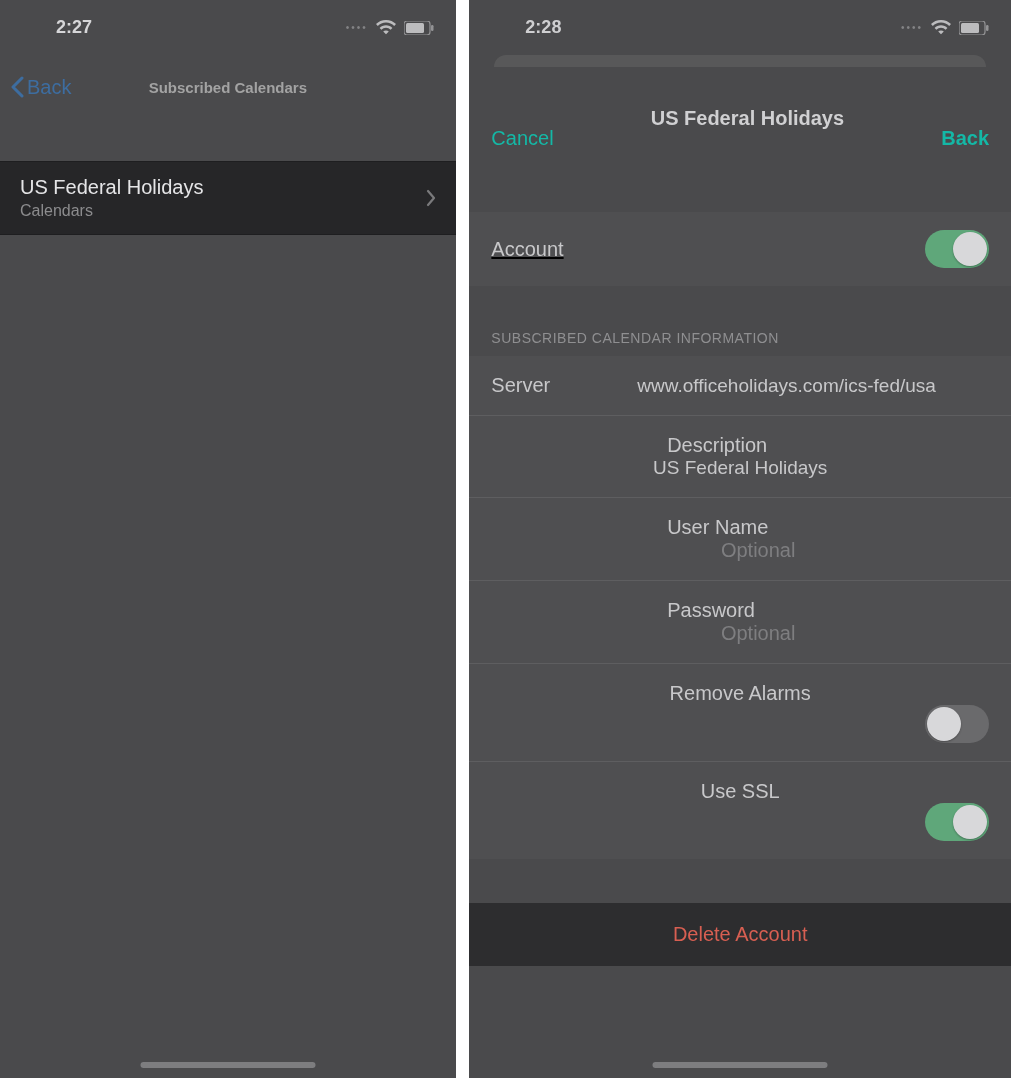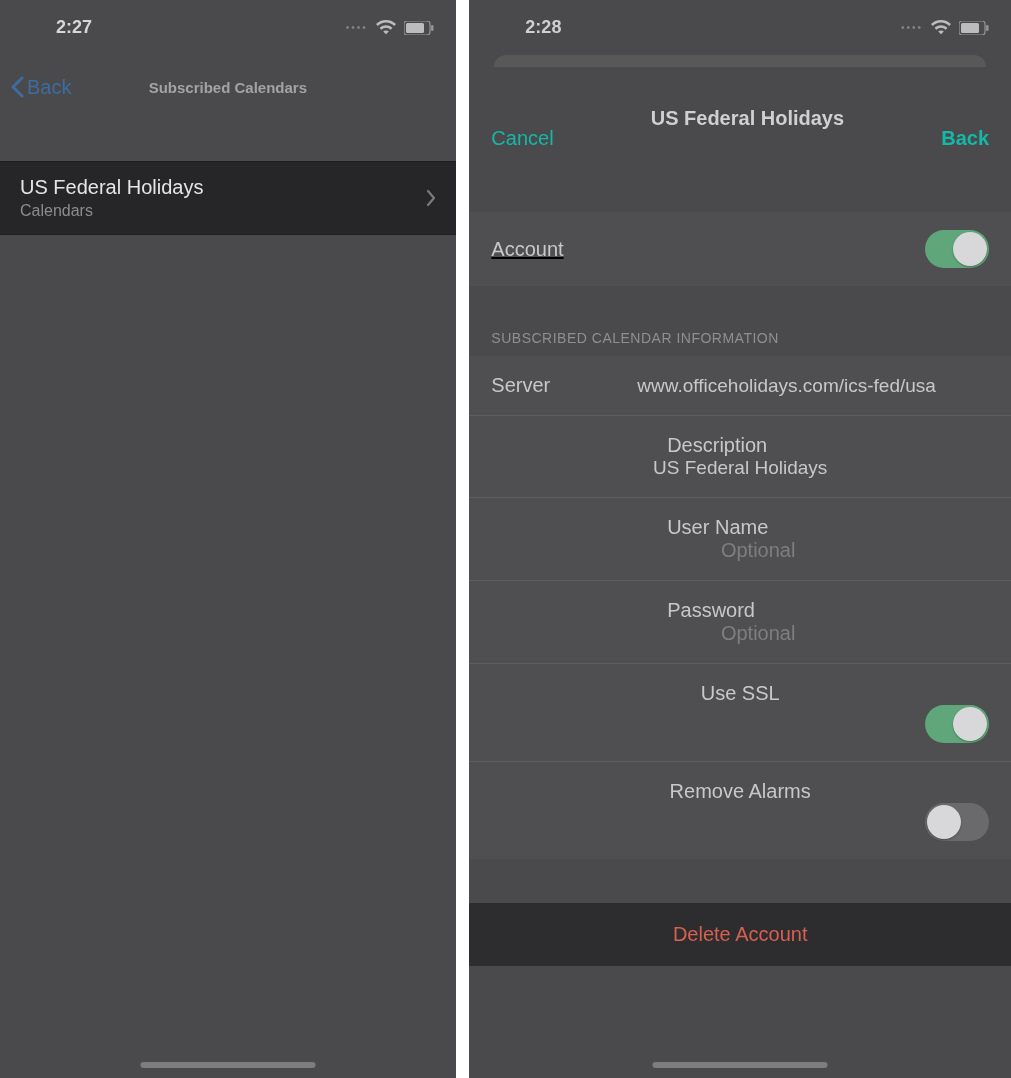--- a/index.html
+++ b/index.html
@@ -281,29 +281,29 @@
     </div>
     <div class="cell">
       <span class="cell-label">User Name</span>
       <span class="cell-placeholder">Optional</span>
     </div>
     <div class="cell">
       <span class="cell-label">Password</span>
       <span class="cell-placeholder">Optional</span>
     </div>
     <div class="cell">
+      <span class="cell-label" style="width:auto">Remove Alarms</span>
+      <div class="toggle off">
+          <div class="knob"></div>
+        </div>
+    </div>
+    <div class="cell">
       <span class="cell-label" style="width:auto">Use SSL</span>
       <div class="toggle on">
           <div class="knob"></div>
         </div>
     </div>
-    <div class="cell">
-      <span class="cell-label" style="width:auto">Remove Alarms</span>
-      <div class="toggle off">
-          <div class="knob"></div>
-        </div>
-    </div>
   </div>
 
   <div class="delete-row">Delete Account</div>
 
   <div class="home-indicator"></div>
 </div>
 
 </body></html>

